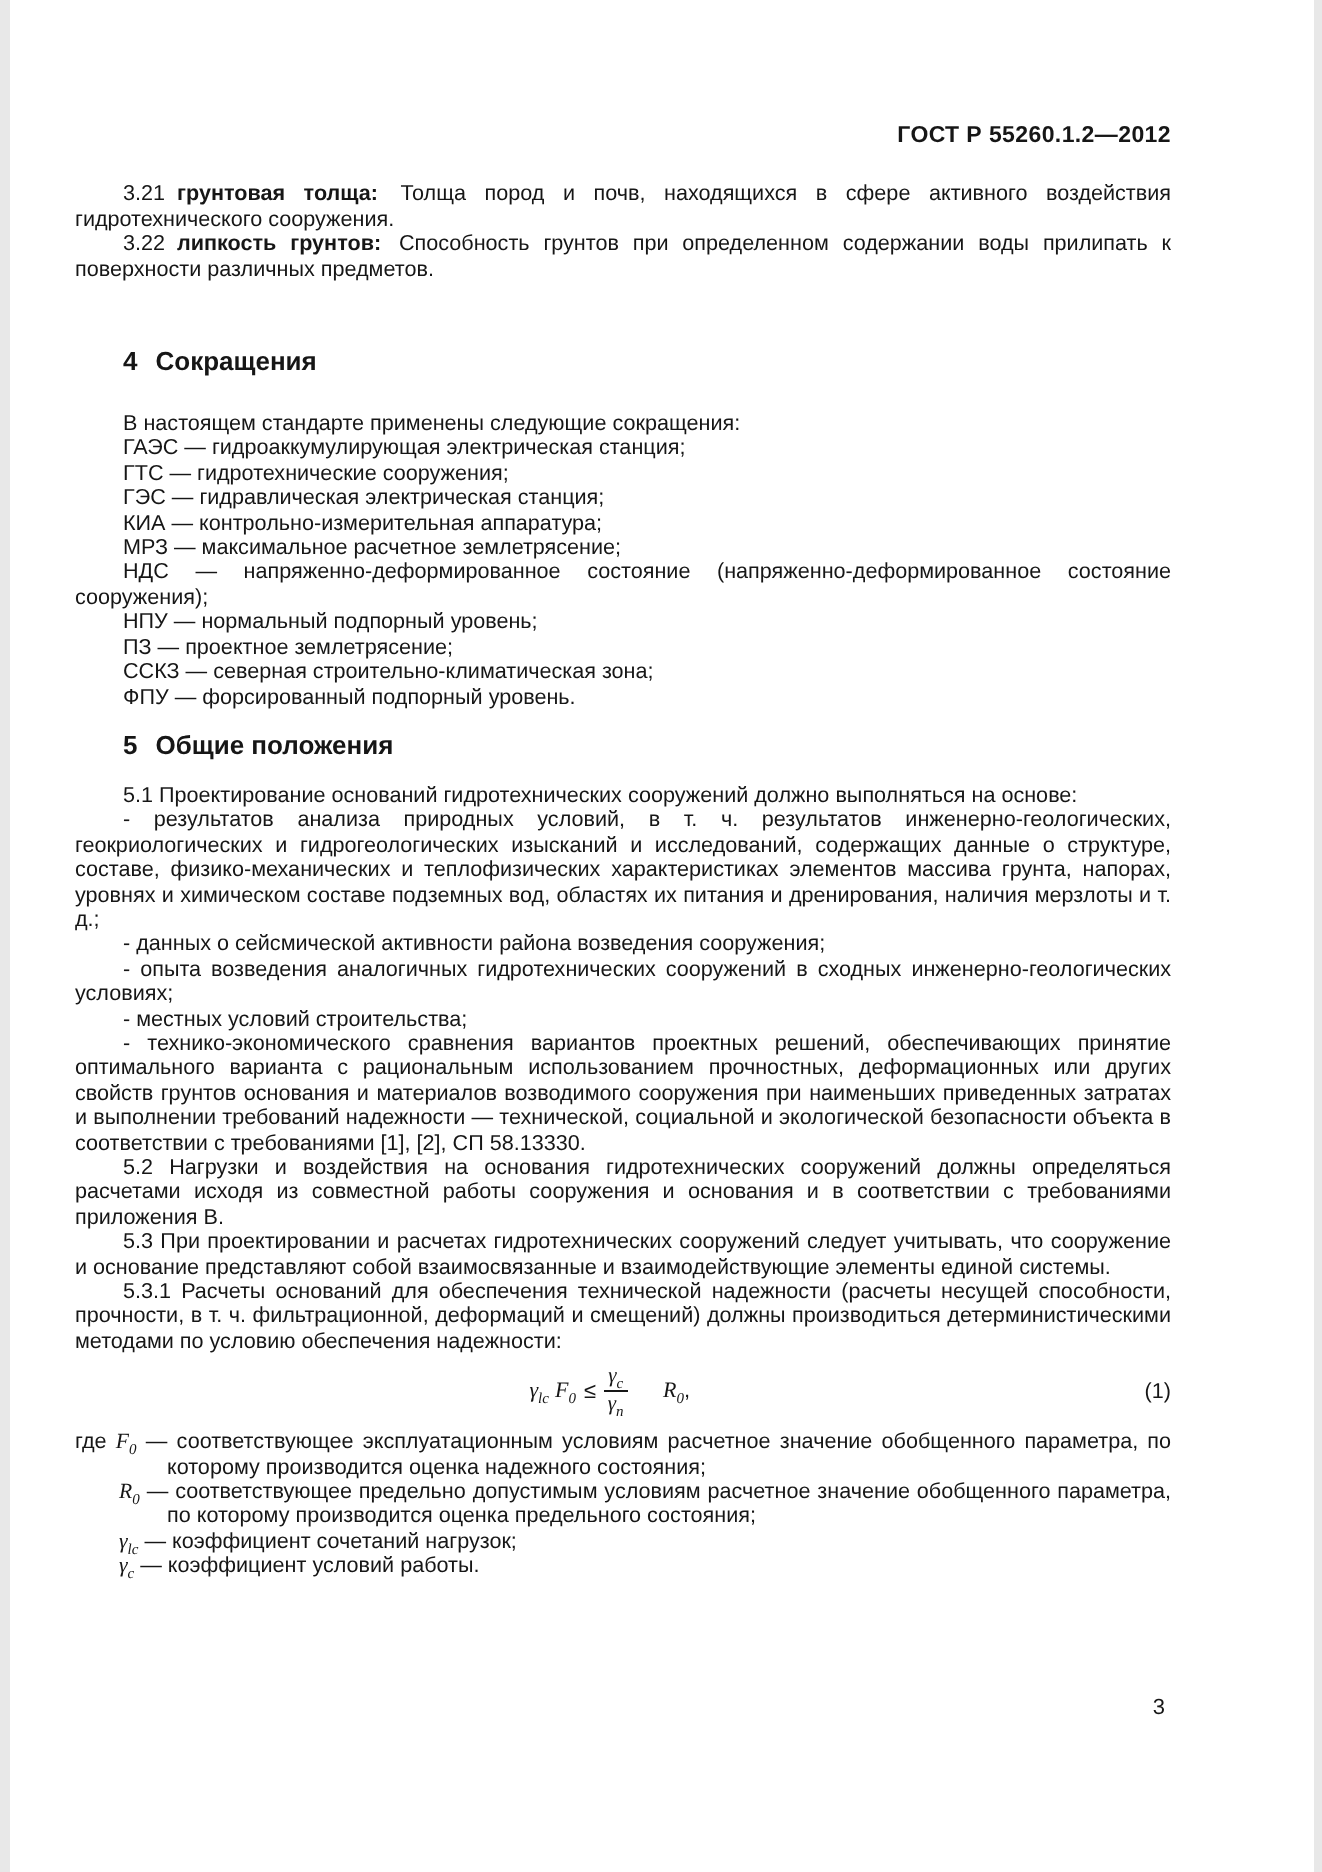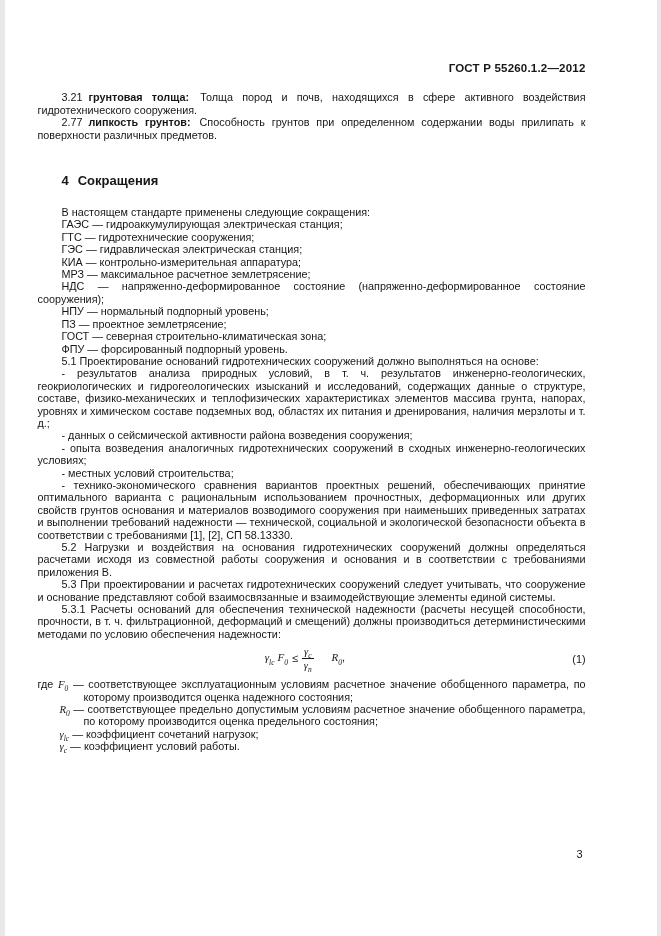--- a/index.html
+++ b/index.html
@@ -89,36 +89,37 @@
   }
 </style>
 </head>
 <body>
 
 <div class="page">
 
   <div class="doc-header">ГОСТ Р 55260.1.2—2012</div>
 
   <p class="para"><span class="t-num">3.21</span><b class="term">грунтовая толща:</b> <span>Толща пород и почв, находящихся в сфере активного воздействия гидротехнического сооружения.</span></p>
-  <p class="para"><span class="t-num">2.77</span><b class="term">липкость грунтов:</b> <span>Способность грунтов при определенном содержании воды прилипать к поверхности различных предметов.</span></p>
+  <p class="para"><span class="t-num">3.22</span><b class="term">липкость грунтов:</b> <span>Способность грунтов при определенном содержании воды прилипать к поверхности различных предметов.</span></p>
 
   <h2><span class="h-num">4</span><span>Сокращения</span></h2>
 
   <p class="para">В настоящем стандарте применены следующие сокращения:</p>
   <p class="abbr-line">ГАЭС — гидроаккумулирующая электрическая станция;</p>
   <p class="abbr-line">ГТС — гидротехнические сооружения;</p>
   <p class="abbr-line">ГЭС — гидравлическая электрическая станция;</p>
   <p class="abbr-line">КИА — контрольно-измерительная аппаратура;</p>
   <p class="abbr-line">МРЗ — максимальное расчетное землетрясение;</p>
   <p class="abbr-line">НДС — напряженно-деформированное состояние (напряженно-деформированное состояние сооружения);</p>
   <p class="abbr-line">НПУ — нормальный подпорный уровень;</p>
   <p class="abbr-line">ПЗ — проектное землетрясение;</p>
-  <p class="abbr-line">ГОСТ — северная строительно-климатическая зона;</p>
+  <p class="abbr-line">ССКЗ — северная строительно-климатическая зона;</p>
   <p class="abbr-line">ФПУ — форсированный подпорный уровень.</p>
 
+  <h2 class="h5m"><span class="h-num">5</span><span>Общие положения</span></h2>
 
   <p class="para">5.1 Проектирование оснований гидротехнических сооружений должно выполняться на основе:</p>
   <p class="para">- результатов анализа природных условий, в т. ч. результатов инженерно-геологических, геокриологических и гидрогеологических изысканий и исследований, содержащих данные о структуре, составе, физико-механических и теплофизических характеристиках элементов массива грунта, напорах, уровнях и химическом составе подземных вод, областях их питания и дренирования, наличия мерзлоты и т. д.;</p>
   <p class="para">- данных о сейсмической активности района возведения сооружения;</p>
   <p class="para">- опыта возведения аналогичных гидротехнических сооружений в сходных инженерно-геологических условиях;</p>
   <p class="para">- местных условий строительства;</p>
   <p class="para">- технико-экономического сравнения вариантов проектных решений, обеспечивающих принятие оптимального варианта с рациональным использованием прочностных, деформационных или других свойств грунтов основания и материалов возводимого сооружения при наименьших приведенных затратах и выполнении требований надежности — технической, социальной и экологической безопасности объекта в соответствии с требованиями [1], [2], СП 58.13330.</p>
   <p class="para">5.2 Нагрузки и воздействия на основания гидротехнических сооружений должны определяться расчетами исходя из совместной работы сооружения и основания и в соответствии с требованиями приложения В.</p>
   <p class="para">5.3 При проектировании и расчетах гидротехнических сооружений следует учитывать, что сооружение и основание представляют собой взаимосвязанные и взаимодействующие элементы единой системы.</p>
   <p class="para">5.3.1 Расчеты оснований для обеспечения технической надежности (расчеты несущей способности, прочности, в т. ч. фильтрационной, деформаций и смещений) должны производиться детерминистическими методами по условию обеспечения надежности:</p>

